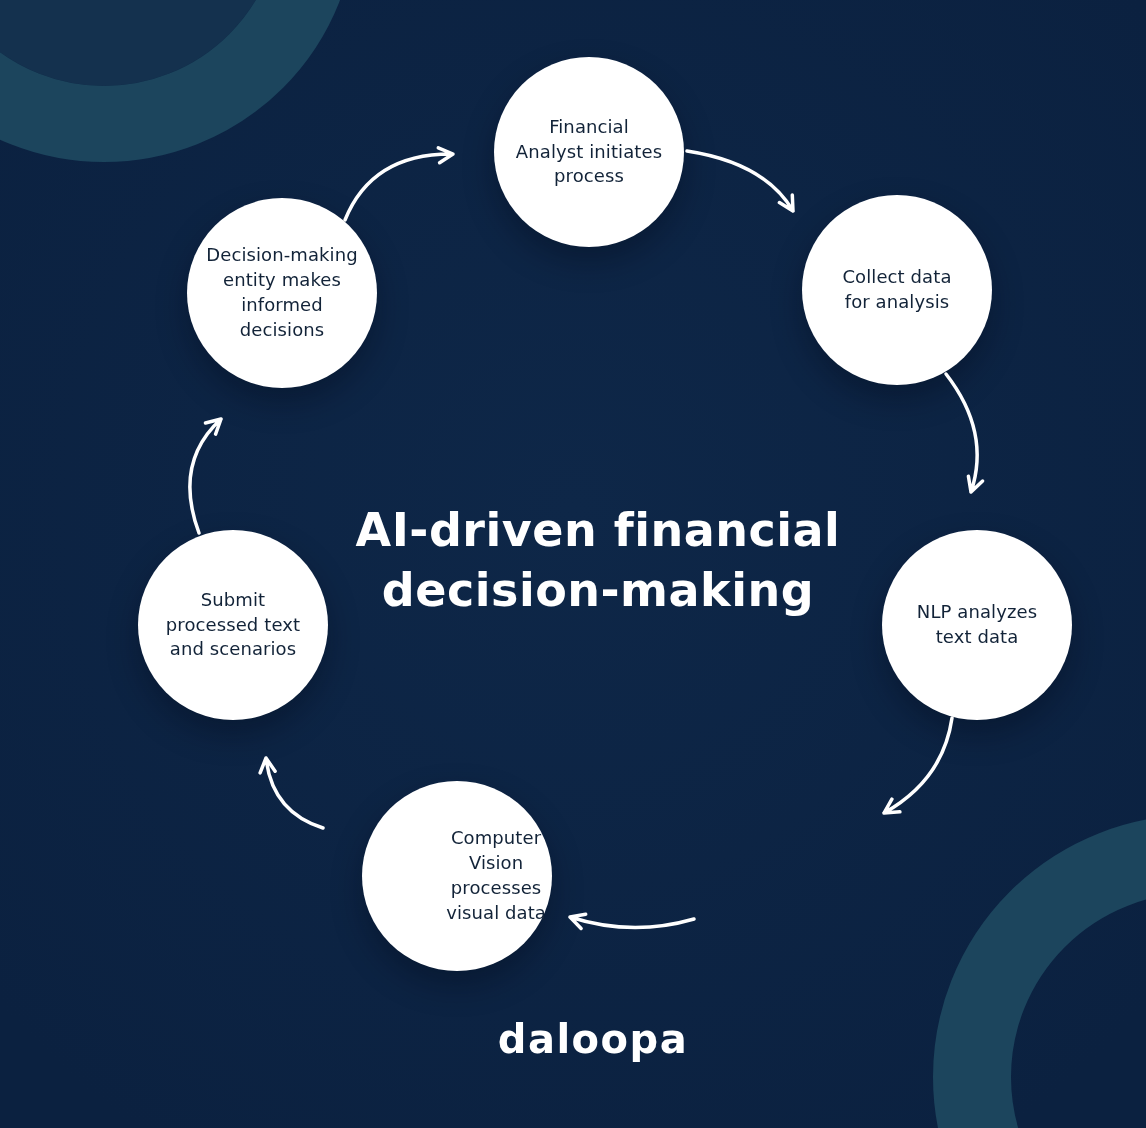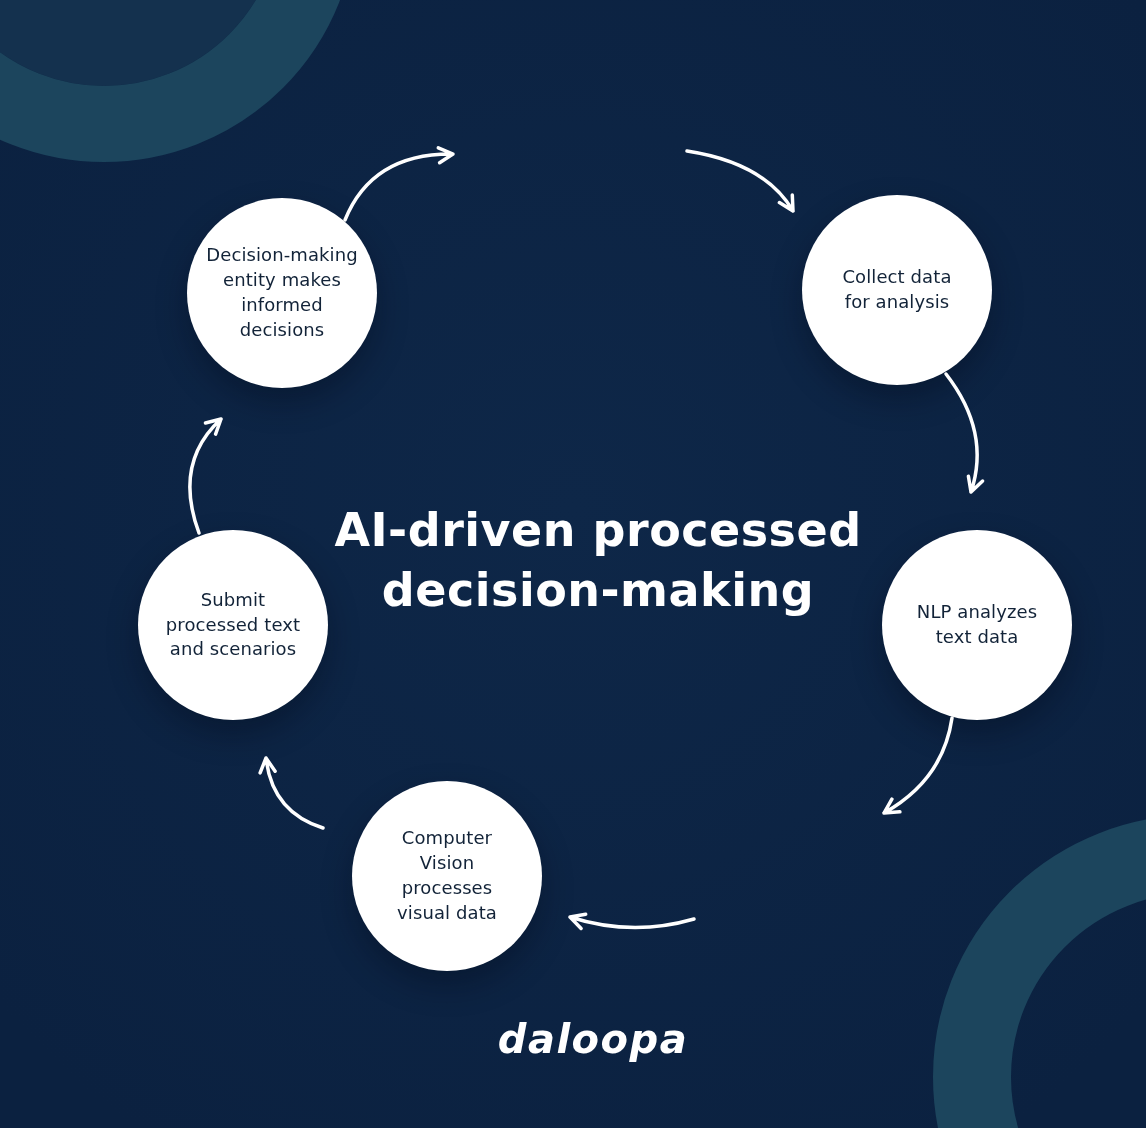--- a/index.html
+++ b/index.html
@@ -73,29 +73,28 @@
     position: absolute;
     left: 453px;
     top: 1016px;
     width: 280px;
     z-index: 2;
     text-align: center;
     color: var(--heading-text);
     font-size: 40px;
     font-weight: bold;
     letter-spacing: 1.5px;
-    font-style: italic;
   }
 
   
   .node-0 { left: 494px; top: 57px;  }  
   .node-1 { left: 802px; top: 195px; }  
   .node-2 { left: 882px; top: 530px; }  
   .node-3 { left: 685px; top: 782px; }  
-  .node-4 { left: 352px; top: 781px; }  
+  .node-4 { left: 362px; top: 781px; justify-content: flex-end; }  
   .node-5 { left: 138px; top: 530px; }  
   .node-6 { left: 187px; top: 198px; }  
 </style>
 </head>
 <body>
 
 <div class="canvas">
 
   <svg class="layer decor" viewBox="0 0 1146 1128" xmlns="http://www.w3.org/2000/svg">
     <circle class="ring-inner" cx="104" cy="-91" r="131" stroke-width="92"></circle>
@@ -106,23 +105,28 @@
   <svg class="layer arrows" viewBox="0 0 1146 1128" xmlns="http://www.w3.org/2000/svg">
     <path class="arrow" d="M345,220 Q372,153 453,154 M438.3,147.8 L453,154 L439.6,162.7"></path>
     <path class="arrow" d="M687,151 Q765,163 793,211 M792.3,195 L793,211 L779.4,202.6"></path>
     <path class="arrow" d="M946,374 Q991,432 971,492 M982.6,481 L971,492 L968.4,476.2"></path>
     <path class="arrow" d="M952,718 Q943,780 884,813 M899.9,811.8 L884,813 L891.9,799.2"></path>
     <path class="arrow" d="M694,919 Q632,937 570,917 M581.1,928.5 L570,917 L585.7,914.2"></path>
     <path class="arrow" d="M323,828 Q272,812 266,758 M260.1,772.9 L266,758 L275.1,771.2"></path>
     <path class="arrow" d="M199,533 Q173,463 221,419 M205.5,423 L221,419 L215.6,434.1"></path>
   </svg>
 
-  <h1 class="title">AI-driven processed
+  <h1 class="title">AI-driven financial
 decision-making</h1>
 
+  <div class="node node-0">
+    <span class="node-label">Financial
+Analyst initiates
+process</span>
+  </div>
   <div class="node node-2">
     <span class="node-label">NLP analyzes
 text data</span>
   </div>
   <div class="node node-1">
     <span class="node-label">Collect data
 for analysis</span>
   </div>
   <div class="node node-4">
     <span class="node-label">Computer

